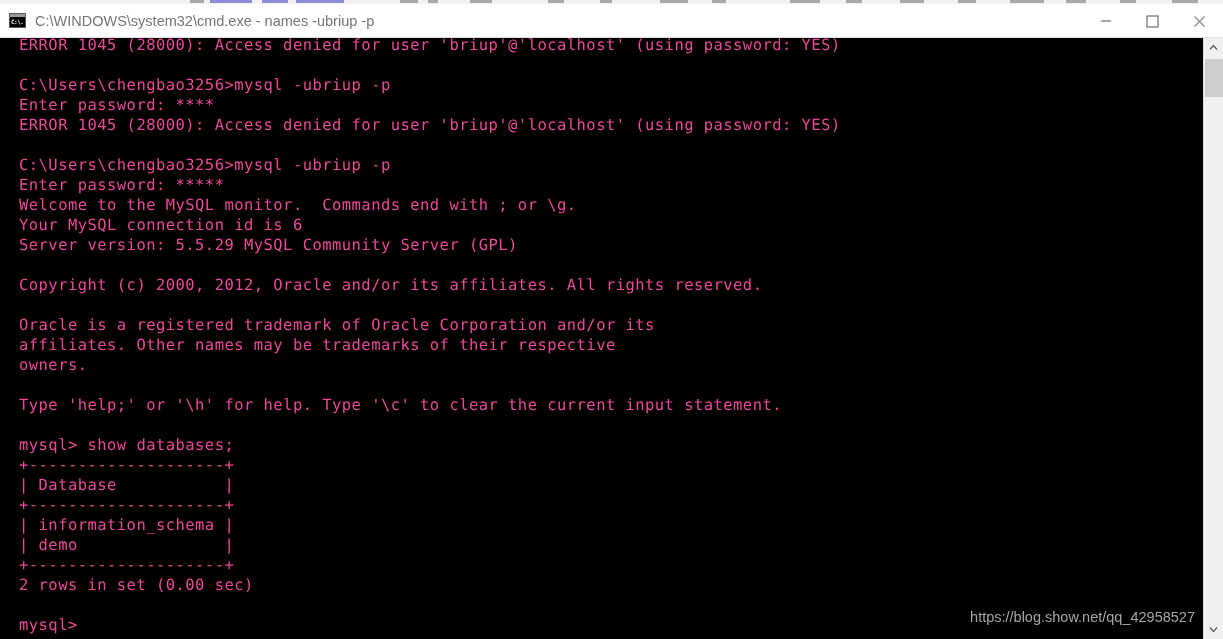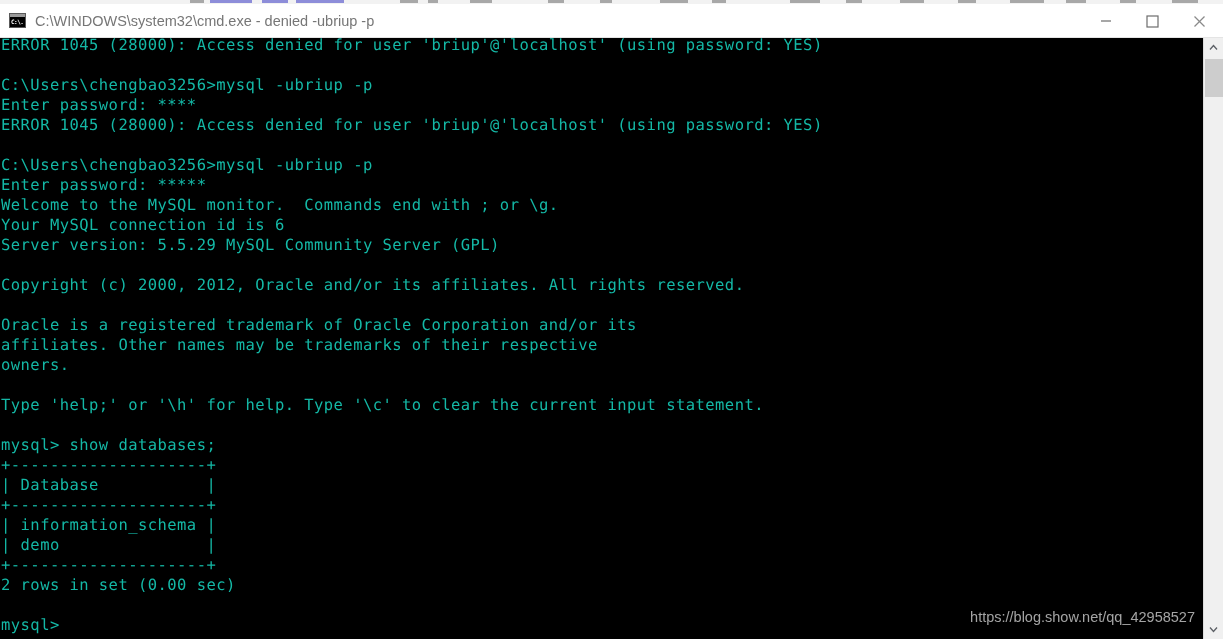--- a/index.html
+++ b/index.html
@@ -127,27 +127,27 @@
     position: relative;
     height: 601px;
     background: #000000;
     overflow: hidden;
   }
   #console-text {
     position: absolute;
     left: 0;
     top: -3px;
     width: 1170px;
-    color: #14b8a6;
+    color: #ec4899;
     font-family: "DejaVu Sans Mono", monospace;
     font-size: 15.5px;
     line-height: 20px;
     white-space: pre;
     letter-spacing: 0.45px;
-    padding-left: 1px;
+    padding-left: 19px;
     text-rendering: geometricPrecision;
   }
   #console-text .line { height: 20px; }
 
   
   #watermark {
     position: absolute;
     right: 28px;
     bottom: 14px;
     color: #d2d2d2;
@@ -226,21 +226,21 @@
 
   <div id="console-window">
 
     <div id="titlebar">
 
       <div id="app-icon">
         <div class="icon-title"></div>
         <div class="icon-body">C:\.</div>
       </div>
 
-      <div id="window-title">C:\WINDOWS\system32\cmd.exe - denied  -ubriup -p</div>
+      <div id="window-title">C:\WINDOWS\system32\cmd.exe - names  -ubriup -p</div>
 
       <div id="window-controls">
         <div class="ctrl" title="Minimize">
           <svg width="12" height="12" viewBox="0 0 12 12">
             <line x1="1" y1="6" x2="11" y2="6" stroke="#6d6d6d" stroke-width="1.2"></line>
           </svg>
         </div>
         <div class="ctrl" title="Maximize">
           <svg width="13" height="13" viewBox="0 0 13 13">
             <rect x="1" y="1" width="11" height="11" fill="none" stroke="#6d6d6d" stroke-width="1.2"></rect>

